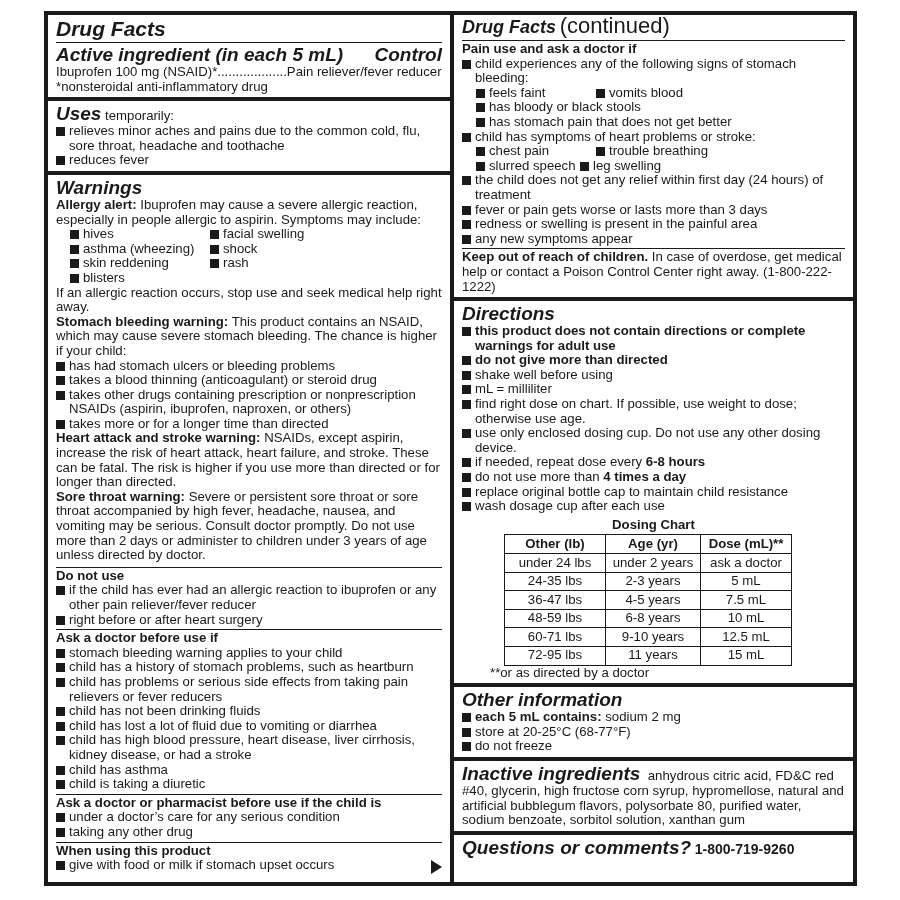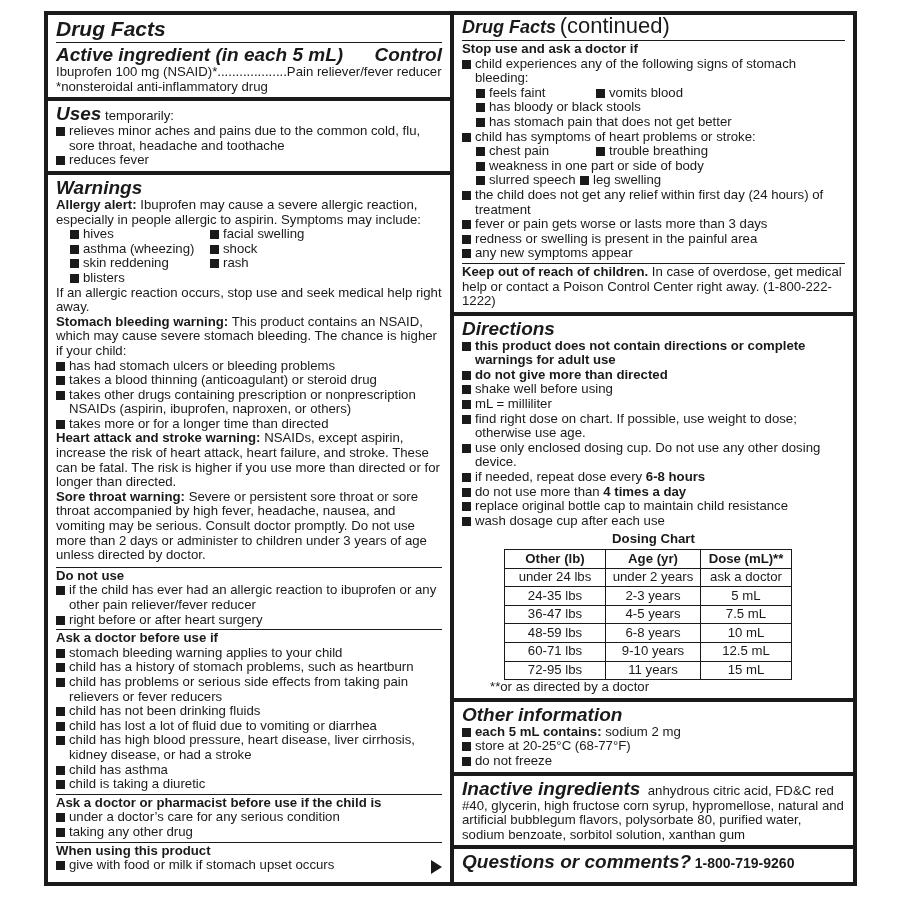--- a/index.html
+++ b/index.html
@@ -101,34 +101,33 @@
       <div class="bold">When using this product</div>
       <div class="bl">give with food or milk if stomach upset occurs</div>
       <div class="arrow"></div>
     </div>
   </div>
 
   <div class="col col-right">
     <div class="sec">
       <div><span class="h-big" style="font-size:18px;">Drug Facts</span> <span style="font-size:22px;">(continued)</span></div>
       <div class="rule"></div>
-      <div class="bold">Stop use and ask a doctor if</div>
+      <div class="bold">Pain use and ask a doctor if</div>
       <div class="bl">child experiences any of the following signs of stomach bleeding:</div>
       <div class="grid2b">
         <div class="bl">feels faint</div>
         <div class="bl">vomits blood</div>
       </div>
       <div class="bl indent">has bloody or black stools</div>
       <div class="bl indent">has stomach pain that does not get better</div>
       <div class="bl">child has symptoms of heart problems or stroke:</div>
       <div class="grid2b">
         <div class="bl">chest pain</div>
         <div class="bl">trouble breathing</div>
       </div>
-      <div class="bl indent">weakness in one part or side of body</div>
       <div class="grid2b" style="grid-template-columns:104px 180px;">
         <div class="bl">slurred speech</div>
         <div class="bl">leg swelling</div>
       </div>
       <div class="bl">the child does not get any relief within first day (24 hours) of treatment</div>
       <div class="bl">fever or pain gets worse or lasts more than 3 days</div>
       <div class="bl">redness or swelling is present in the painful area</div>
       <div class="bl">any new symptoms appear</div>
       <div class="rule"></div>
       <div><span class="bold">Keep out of reach of children.</span> <span>In case of overdose, get medical help or contact a Poison Control Center right away. (1-800-222-1222)</span></div>

